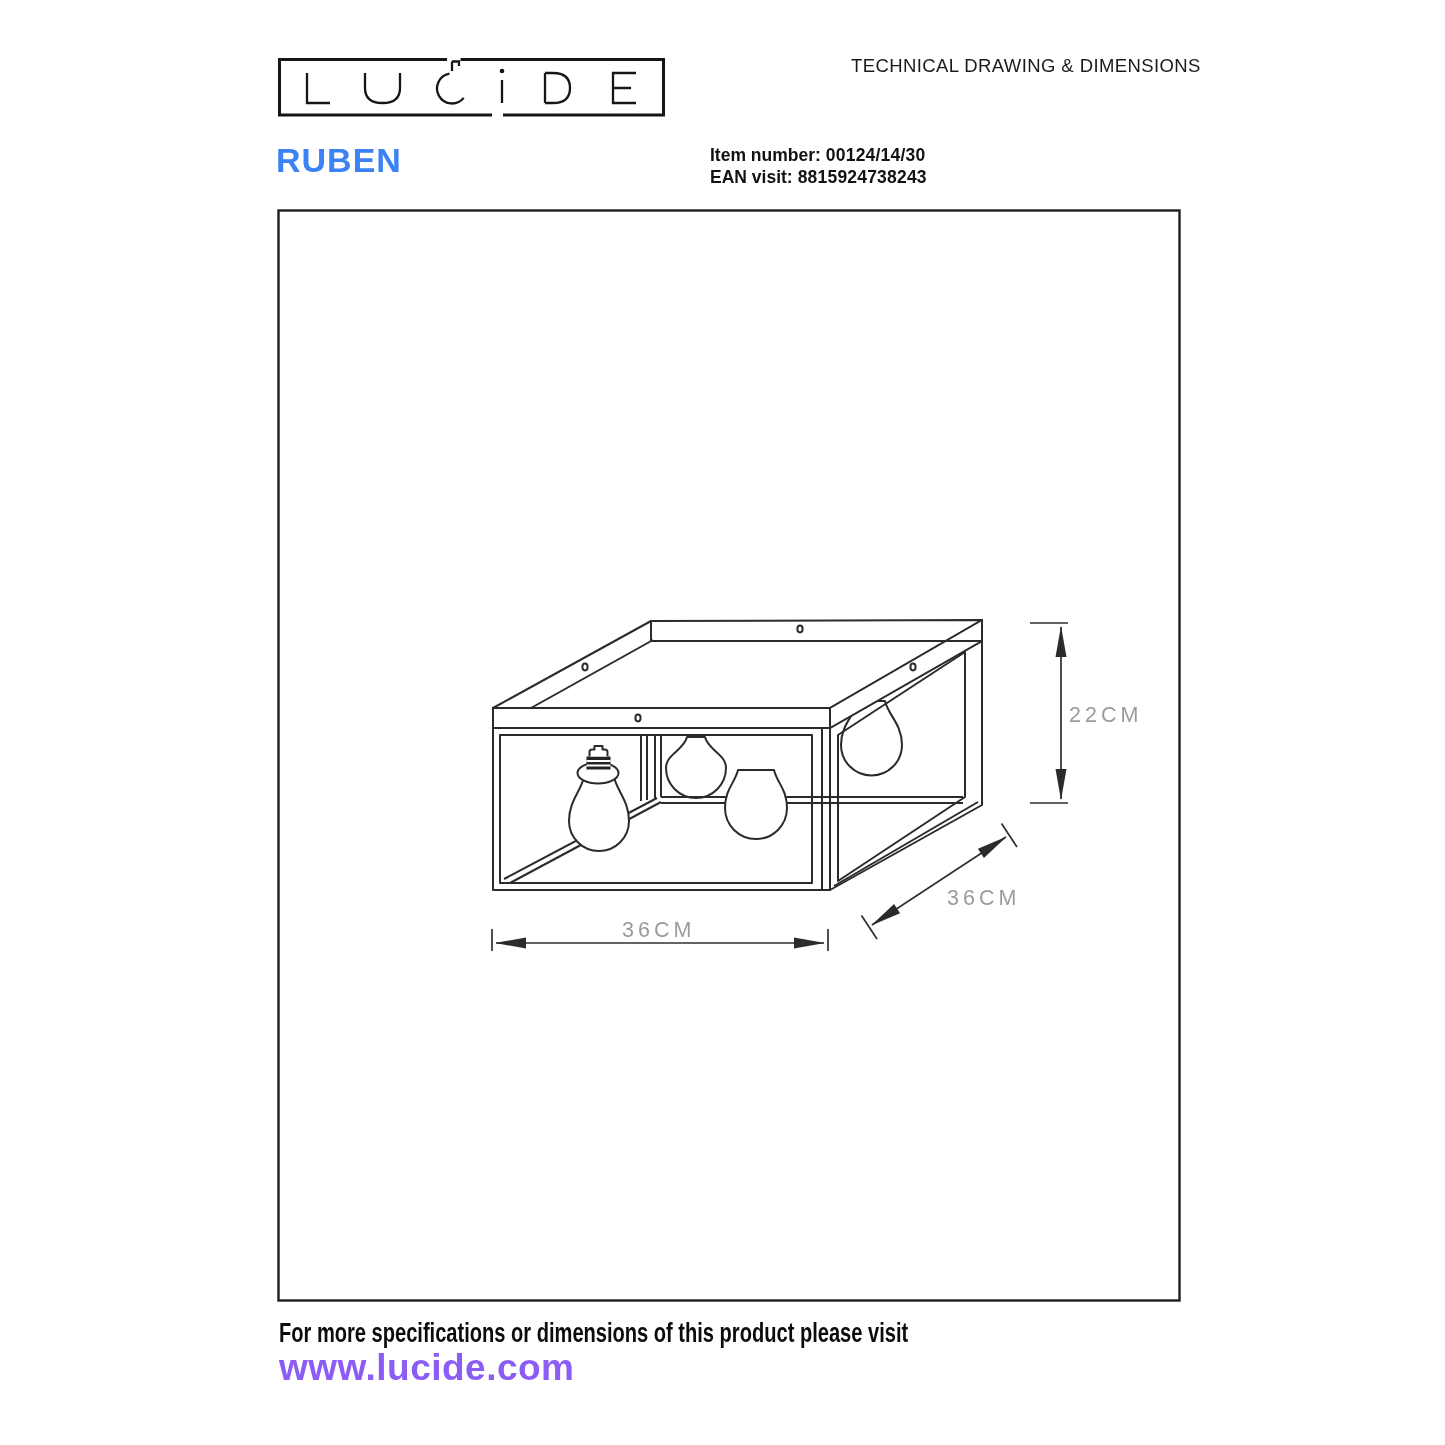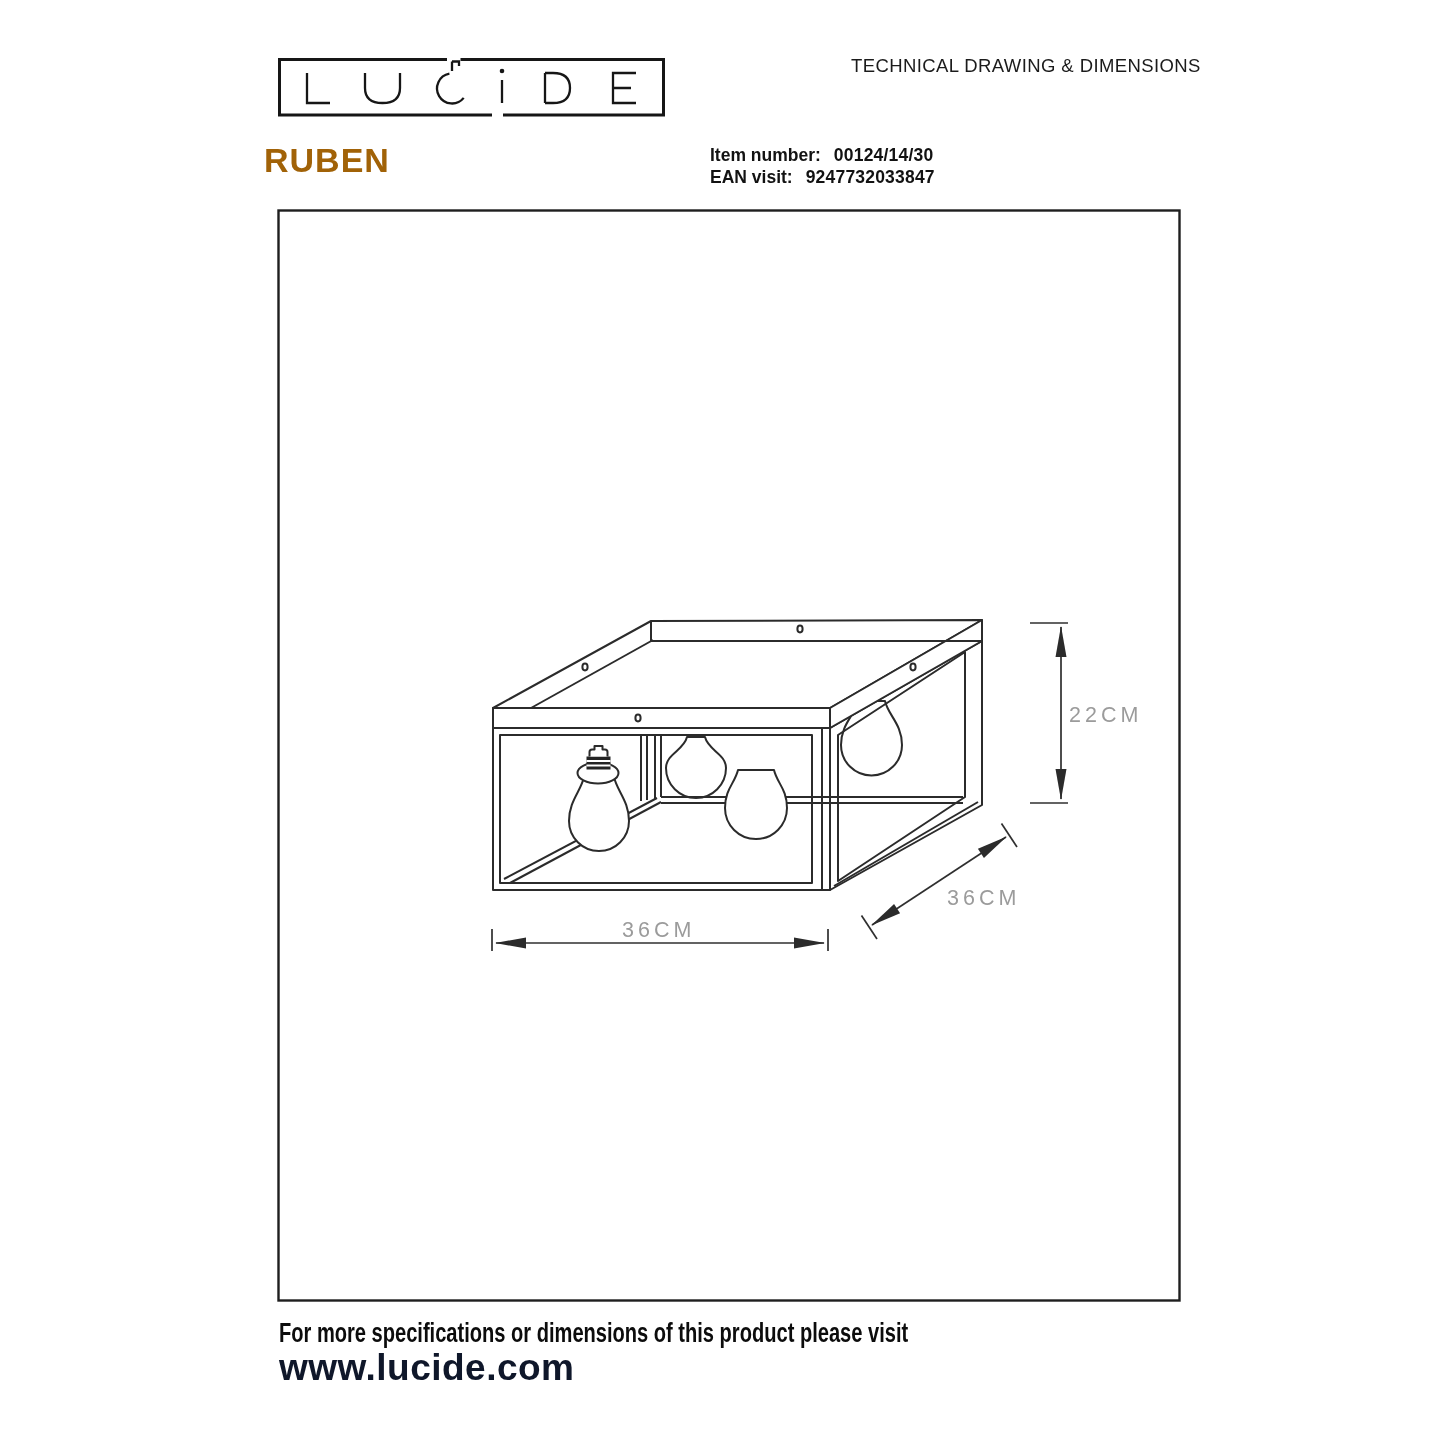--- a/index.html
+++ b/index.html
@@ -3,35 +3,35 @@
 <meta charset="utf-8">
 <style>
   html,body{margin:0;padding:0;background:#ffffff;}
   .page{position:relative;width:1445px;height:1445px;background:#fff;overflow:hidden;
         font-family:"Liberation Sans",sans-serif;color:#111;}
   .sr-only{position:absolute;width:1px;height:1px;overflow:hidden;clip:rect(0 0 0 0);white-space:nowrap;}
   .logo-svg{position:absolute;left:277px;top:57px;}
   .logo-stroke{stroke:#161616;stroke-width:2.3;fill:none;stroke-linecap:butt;}
   .logo-border{stroke:#161616;stroke-width:3;fill:none;}
   .doc-title{position:absolute;left:851px;top:55px;font-size:18.5px;letter-spacing:0.4px;color:#1b1b1b;white-space:nowrap;}
-  .product-name{position:absolute;left:264px;top:141px;font-size:34px;font-weight:700;letter-spacing:1px;color:#a16207;}
+  .product-name{position:absolute;left:276px;top:141px;font-size:34px;font-weight:700;letter-spacing:1px;color:#3b82f6;}
   .item-block{position:absolute;left:710px;top:145px;font-size:17.5px;line-height:21.5px;color:#121212;white-space:nowrap;}
-  .item-block .lbl{font-weight:700;padding-right:13px;}
+  .item-block .lbl{font-weight:700;padding-right:5px;}
   .item-block .val{font-weight:700;letter-spacing:0.2px;margin-top:37px;}
   .drawing-svg{position:absolute;left:277px;top:209px;}
   .pborder{fill:none;stroke:#1e1e1e;stroke-width:2.4;}
   .st{stroke:#2b2b2b;stroke-width:2;fill:none;stroke-linejoin:round;}
   .stf{stroke:#2b2b2b;stroke-width:2;fill:#ffffff;stroke-linejoin:round;}
   .sock{fill:#242424;stroke:none;}
   .sockline{stroke:#ffffff;stroke-width:1.8;fill:none;}
   .dim{stroke:#2f2f2f;stroke-width:1.7;fill:none;}
   .dimtxt{font-family:"Liberation Sans",sans-serif;font-size:21.5px;letter-spacing:4px;fill:#9b9b9b;}
   .footer-note{position:absolute;left:279px;top:1317px;font-size:27.5px;font-weight:700;color:#0c0c0c;
                transform:scaleX(0.73);transform-origin:0 0;white-space:nowrap;}
-  .website{position:absolute;left:279px;top:1347px;font-size:37px;font-weight:700;letter-spacing:0.5px;color:#0f172a;}
+  .website{position:absolute;left:279px;top:1347px;font-size:37px;font-weight:700;letter-spacing:0.5px;color:#8b5cf6;}
 </style>
 </head>
 <body>
 
 <div class="page">
 
   <div>
     <span class="sr-only">LUCIDE</span>
     <svg class="logo-svg" width="389" height="62" viewBox="0 0 389 62">
 
@@ -52,21 +52,21 @@
 
   <div class="doc-title">TECHNICAL DRAWING &amp; DIMENSIONS</div>
 
   <div class="product-name">RUBEN</div>
 
   <div class="item-block">
     <div>
       <span class="lbl">Item number:</span><span class="val">00124/14/30</span>
     </div>
     <div>
-      <span class="lbl">EAN visit:</span><span class="val">9247732033847</span>
+      <span class="lbl">EAN visit:</span><span class="val">8815924738243</span>
     </div>
   </div>
 
   <svg class="drawing-svg" width="904" height="1093" viewBox="277 209 904 1093">
     <defs>
       <marker id="arr" markerUnits="userSpaceOnUse" markerWidth="34" markerHeight="14" refX="32" refY="7" orient="auto-start-reverse">
         <path d="M33,7 L2,1.5 L2,12.5 Z" fill="#2b2b2b"></path>
       </marker>
     </defs>
 

